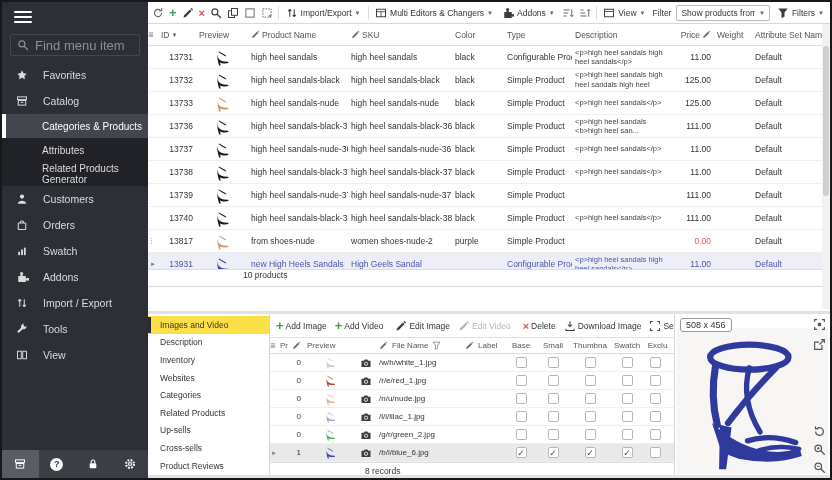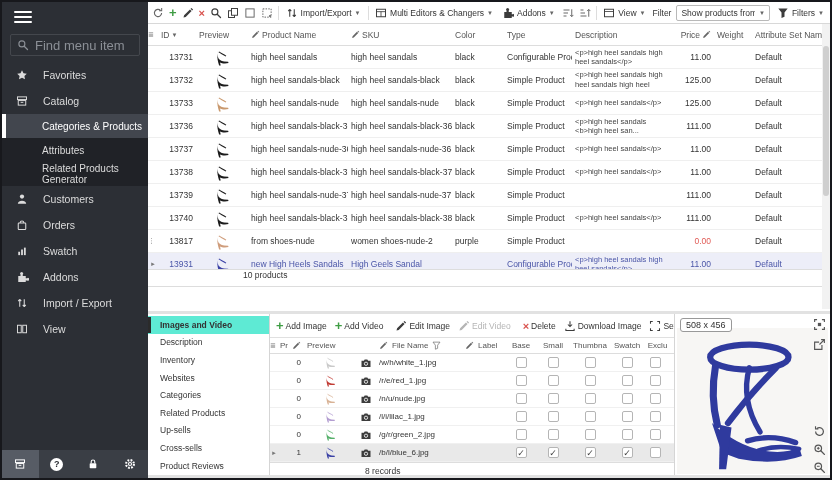--- a/index.html
+++ b/index.html
@@ -72,21 +72,21 @@
   .vscroll { position:absolute; right:0; top:22px; width:8px; height:285px; background:#f2f2f2; }
   .vthumb { position:absolute; left:1px; top:22px; width:6px; height:150px; background:#cfcfcf; border-radius:3px; }
 
   
   .bottom { position:absolute; left:0; top:309px; width:682px; height:167px; border-top:3px solid #e2e2e2;
     background:#fff; display:flex; }
   .dragdots { position:absolute; top:-4px; right:55px; font-size:8px; color:#888; letter-spacing:1px; }
   .btabs { width:122px; border-right:1px solid #d5d5d5; padding-top:2px; }
   .btab { height:17.6px; display:flex; align-items:center; padding-left:12px; font-size:8.5px;
     color:#333; cursor:pointer; position:relative; }
-  .btab.sel { background:#5eead4; font-weight:bold; }
+  .btab.sel { background:#fde047; font-weight:normal; }
   .btab.sel::before { content:""; position:absolute; left:0; top:1px; bottom:1px; width:3px; background:#2b2b2b; }
 
   .bmid { width:405px; display:flex; flex-direction:column; border-right:1px solid #d5d5d5; }
   .btb { height:24px; display:flex; align-items:center; gap:4px; padding:0 4px; font-size:8.5px;
     color:#333; border-bottom:1px solid #e0e0e0; white-space:nowrap; overflow:hidden; }
   .btb .tbtn { gap:2px; }
   .disab { color:#b5b5b5; }
   .it-row { display:grid; grid-template-columns:8px 26px 52px 20px 86px 44px 30px 34px 40px 34px 23px;
     height:18px; align-items:center; font-size:8px; color:#333; border-bottom:1px solid #f0f0f0; cursor:pointer; }
   .it-head { height:16px; color:#555; border-bottom:1px solid #ddd; cursor:pointer; }
@@ -303,20 +303,26 @@
         <svg class="ic">
             <use href="#i-puzzle"></use>
           </svg>
         <span>Addons</span>
       </div>
       <div class="sb-item">
         <svg class="ic">
             <use href="#i-updown"></use>
           </svg>
         <span>Import / Export</span>
+      </div>
+      <div class="sb-item">
+        <svg class="ic">
+            <use href="#i-wrench"></use>
+          </svg>
+        <span>Tools</span>
       </div>
       <div class="sb-item">
         <svg class="ic">
             <use href="#i-colview"></use>
           </svg>
         <span>View</span>
       </div>
     </div>
     <div class="sb-bottom">
       <div class="sb-bcell active">

